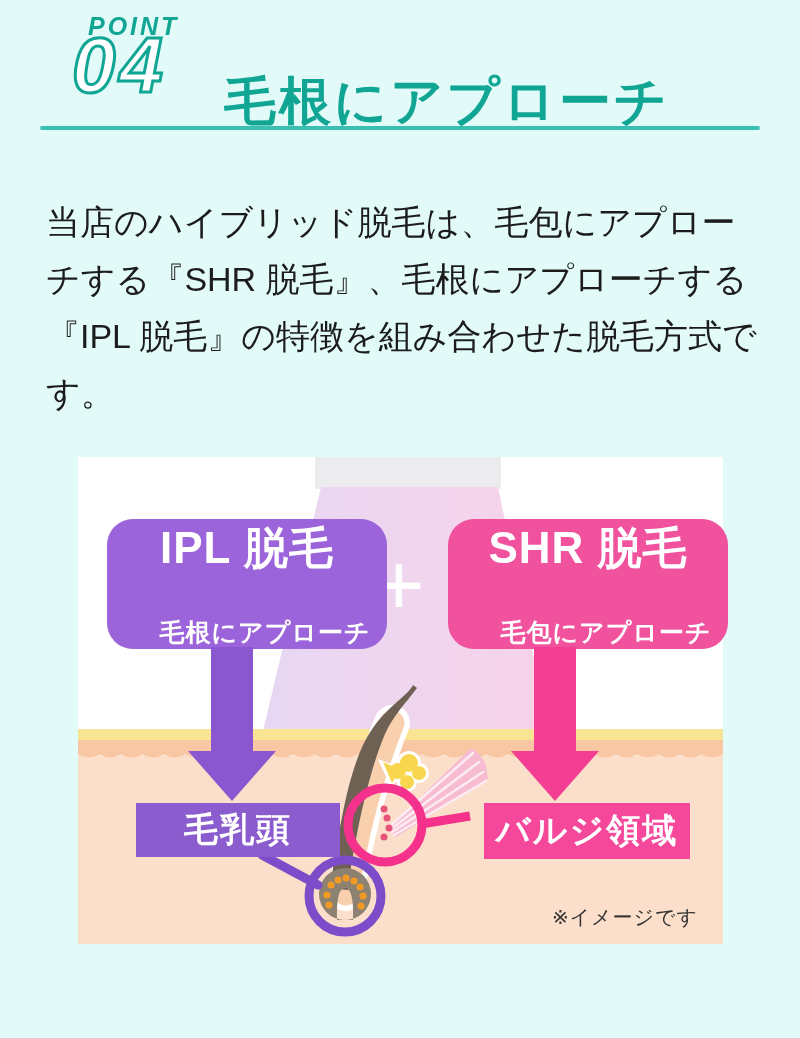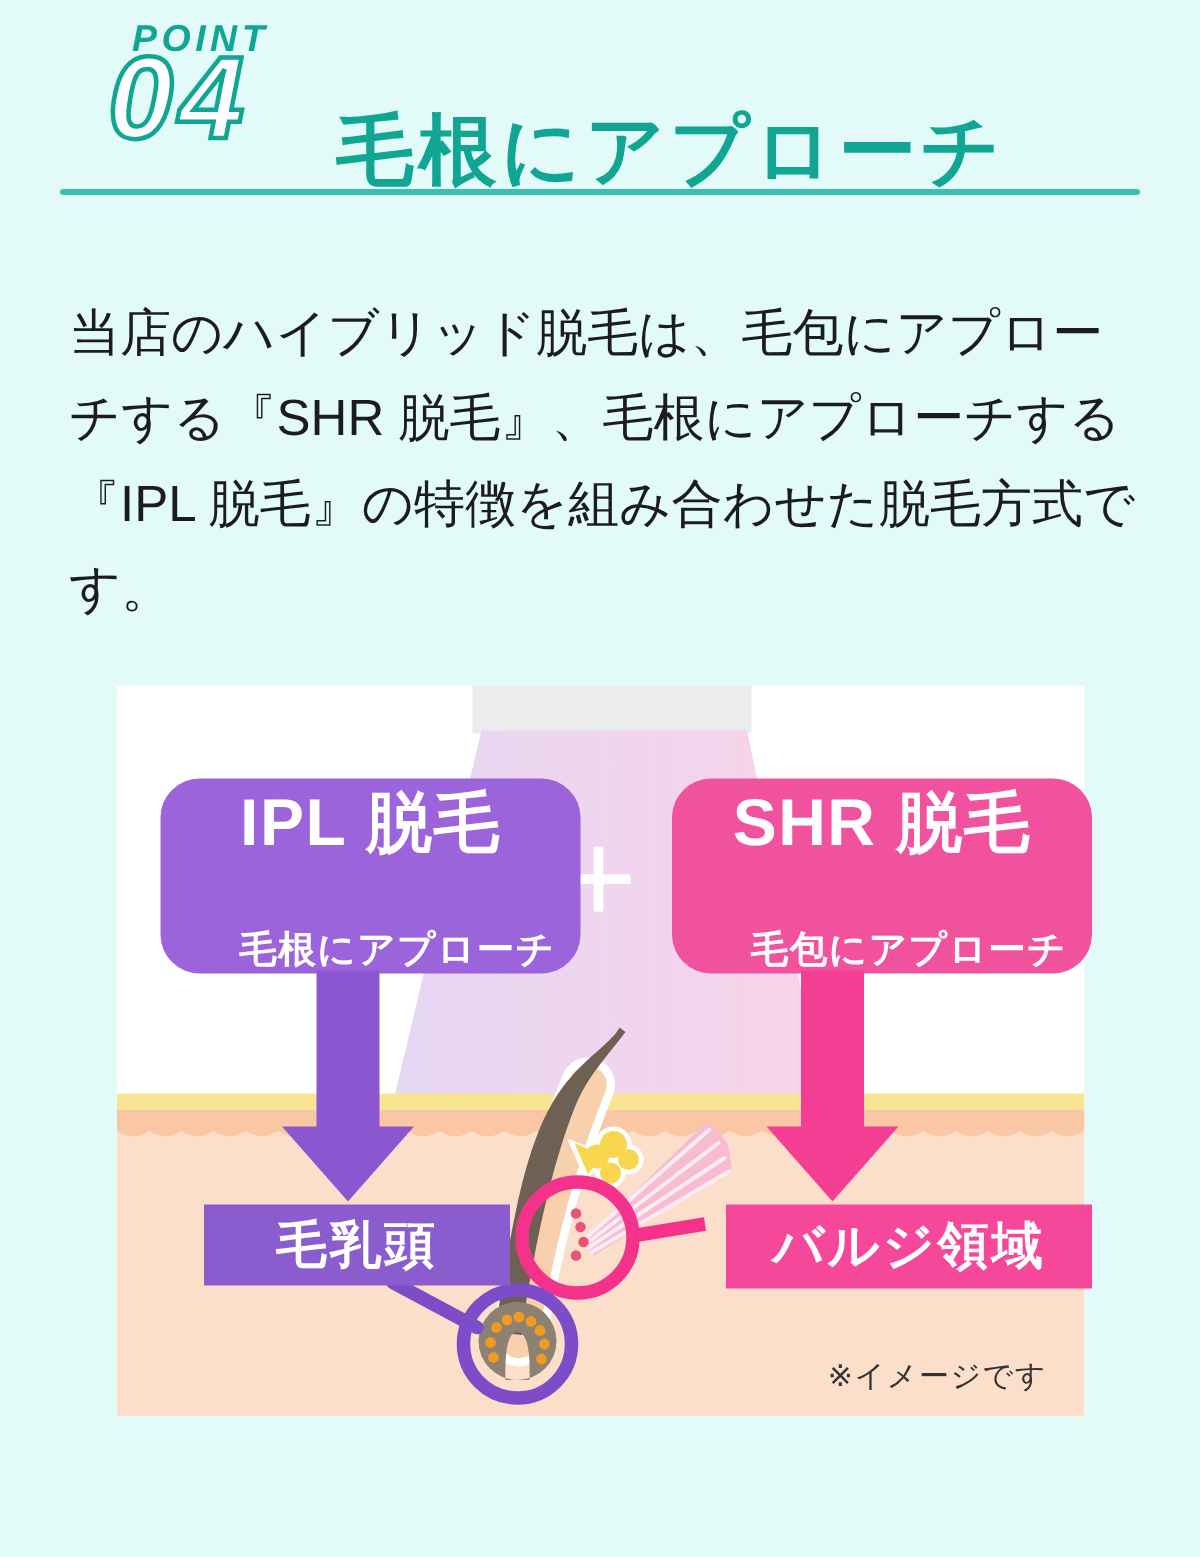--- a/index.html
+++ b/index.html
@@ -74,21 +74,21 @@
   .head-purple{left:110px;border-top:50px solid #8b57d0;}
   .shaft-pink{left:456px;background:#f43e94;}
   .head-pink{left:433px;border-top:50px solid #f43e94;}
 
   .part-label{
     position:absolute;top:346px;color:#fff;
     display:flex;align-items:center;justify-content:center;
     font-size:34px;font-weight:bold;letter-spacing:2px;margin-left:20px;
   }
   .label-papilla{left:38px;width:204px;height:54px;background:#8a5ccd;}
-  .label-bulge{left:386px;width:244px;height:56px;background:#f6489a;}
+  .label-bulge{left:386px;width:206px;height:56px;background:#f6489a;}
 
   .note{
     position:absolute;left:450px;top:447px;width:170px;
     text-align:right;font-size:20px;color:#333;letter-spacing:1px;
   }
 </style>
 </head>
 <body>
 
 <div class="stage">

